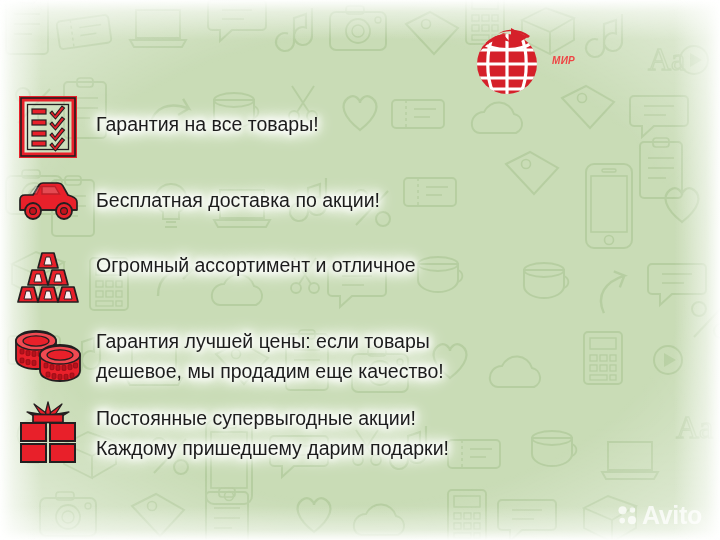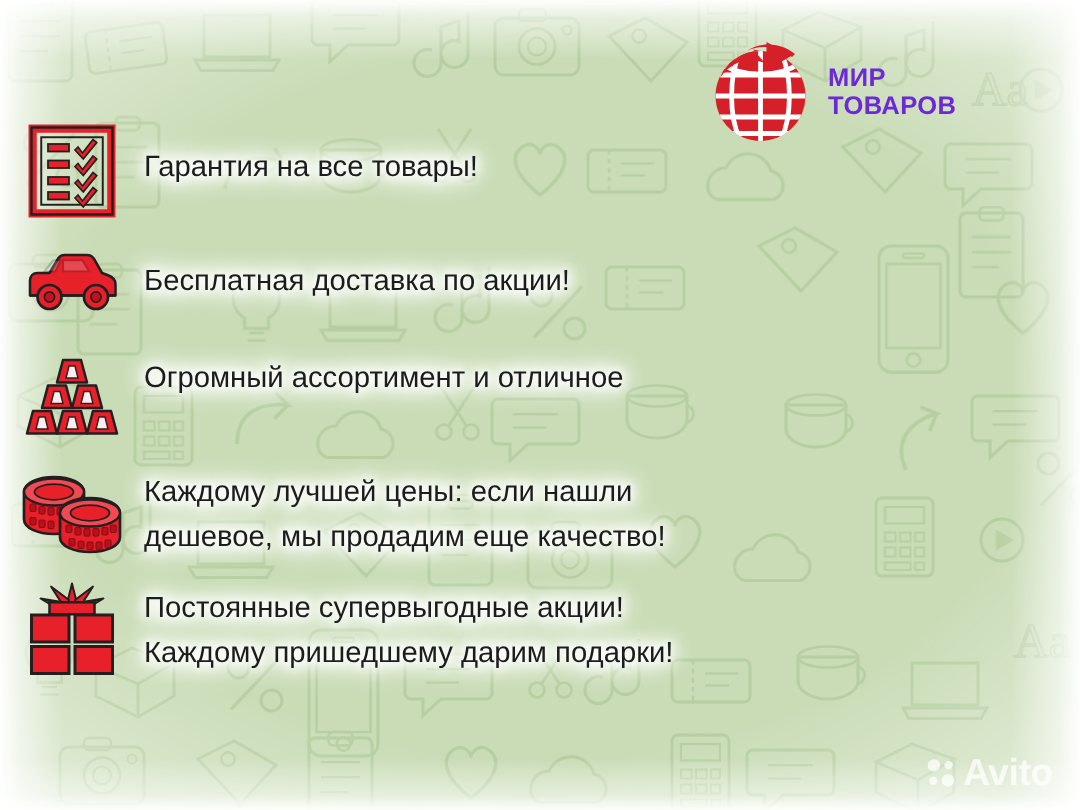--- a/index.html
+++ b/index.html
@@ -57,34 +57,35 @@
     position: absolute;
     left: 470px;
     top: 24px;
     display: flex;
     align-items: center;
     gap: 8px;
   }
   .logo-globe { width: 74px; height: 74px; flex: 0 0 auto; }
   .logo-globe svg { display: block; }
   .logo-text {
-    color: #6d28d9;
+    color: #ef4444;
     font-weight: bold;
-    font-size: 17px;
+    font-size: 10px;
     line-height: 19.5px;
     letter-spacing: .3px;
     text-transform: uppercase;
     white-space: nowrap;
+    font-style: italic;
   }
 
   
   .features {
     position: absolute;
     left: 0;
-    top: 80px;
+    top: 93px;
     width: 640px;
   }
   .feature {
     display: flex;
     align-items: flex-start;
     min-height: 70px;
     margin-bottom: 6px;
   }
   .feature-icon {
     width: 96px;
@@ -354,21 +355,20 @@
           <path d="M51 12 C58 26 58 54 51 68"></path>
           <path d="M11 18 C24 28 50 28 63 18"></path>
         </g>
         <path d="M37 10 C24 10 14 18 10 28 C18 16 30 14 40 18 L32 9 Z" fill="#d5202a"></path>
         <path d="M58 14 C48 6 36 6 28 10 C36 4 50 4 60 12 Z" fill="#d5202a"></path>
         <path d="M41 4 L58 13 L41 23 Z" fill="#d5202a"></path>
       </svg>
     </div>
     <div class="logo-text">
       <div>МИР</div>
-      <div>ТОВАРОВ</div>
     </div>
   </div>
 
   <div class="features">
 
     <div class="feature f1">
       <div class="feature-icon">
         <svg width="58" height="62" viewBox="0 0 58 62" xmlns="http://www.w3.org/2000/svg" aria-hidden="true">
           <rect x="2" y="2" width="54" height="58" fill="none" stroke="#e8202a" stroke-width="7"></rect>
           <rect x="2" y="2" width="54" height="58" fill="none" stroke="#231f20" stroke-width="1.6"></rect>
@@ -470,21 +470,21 @@
               <rect x="59.5" y="34" width="4" height="5" rx="1"></rect>
             <rect x="32" y="43" width="4" height="5" rx="1"></rect>
               <rect x="38" y="44.6" width="4" height="5" rx="1"></rect>
             <rect x="44" y="45.4" width="4" height="5" rx="1"></rect>
               <rect x="50" y="45.4" width="4" height="5" rx="1"></rect>
             <rect x="56" y="44" width="4" height="5" rx="1"></rect>
           </g>
         </svg>
       </div>
       <div class="feature-text">
-        <span>Каждому лучшей цены: если нашли</span>
+        <span>Гарантия лучшей цены: если товары</span>
         <span>дешевое, мы продадим еще качество!</span>
       </div>
     </div>
 
     <div class="feature f5">
       <div class="feature-icon">
         <svg width="62" height="66" viewBox="0 0 62 66" xmlns="http://www.w3.org/2000/svg" aria-hidden="true">
 
           <g fill="#e8202a" stroke="#231f20" stroke-width="1.3" stroke-linejoin="round">
             <path d="M31 3 L34 15 L31 17 L28 15 Z"></path>

